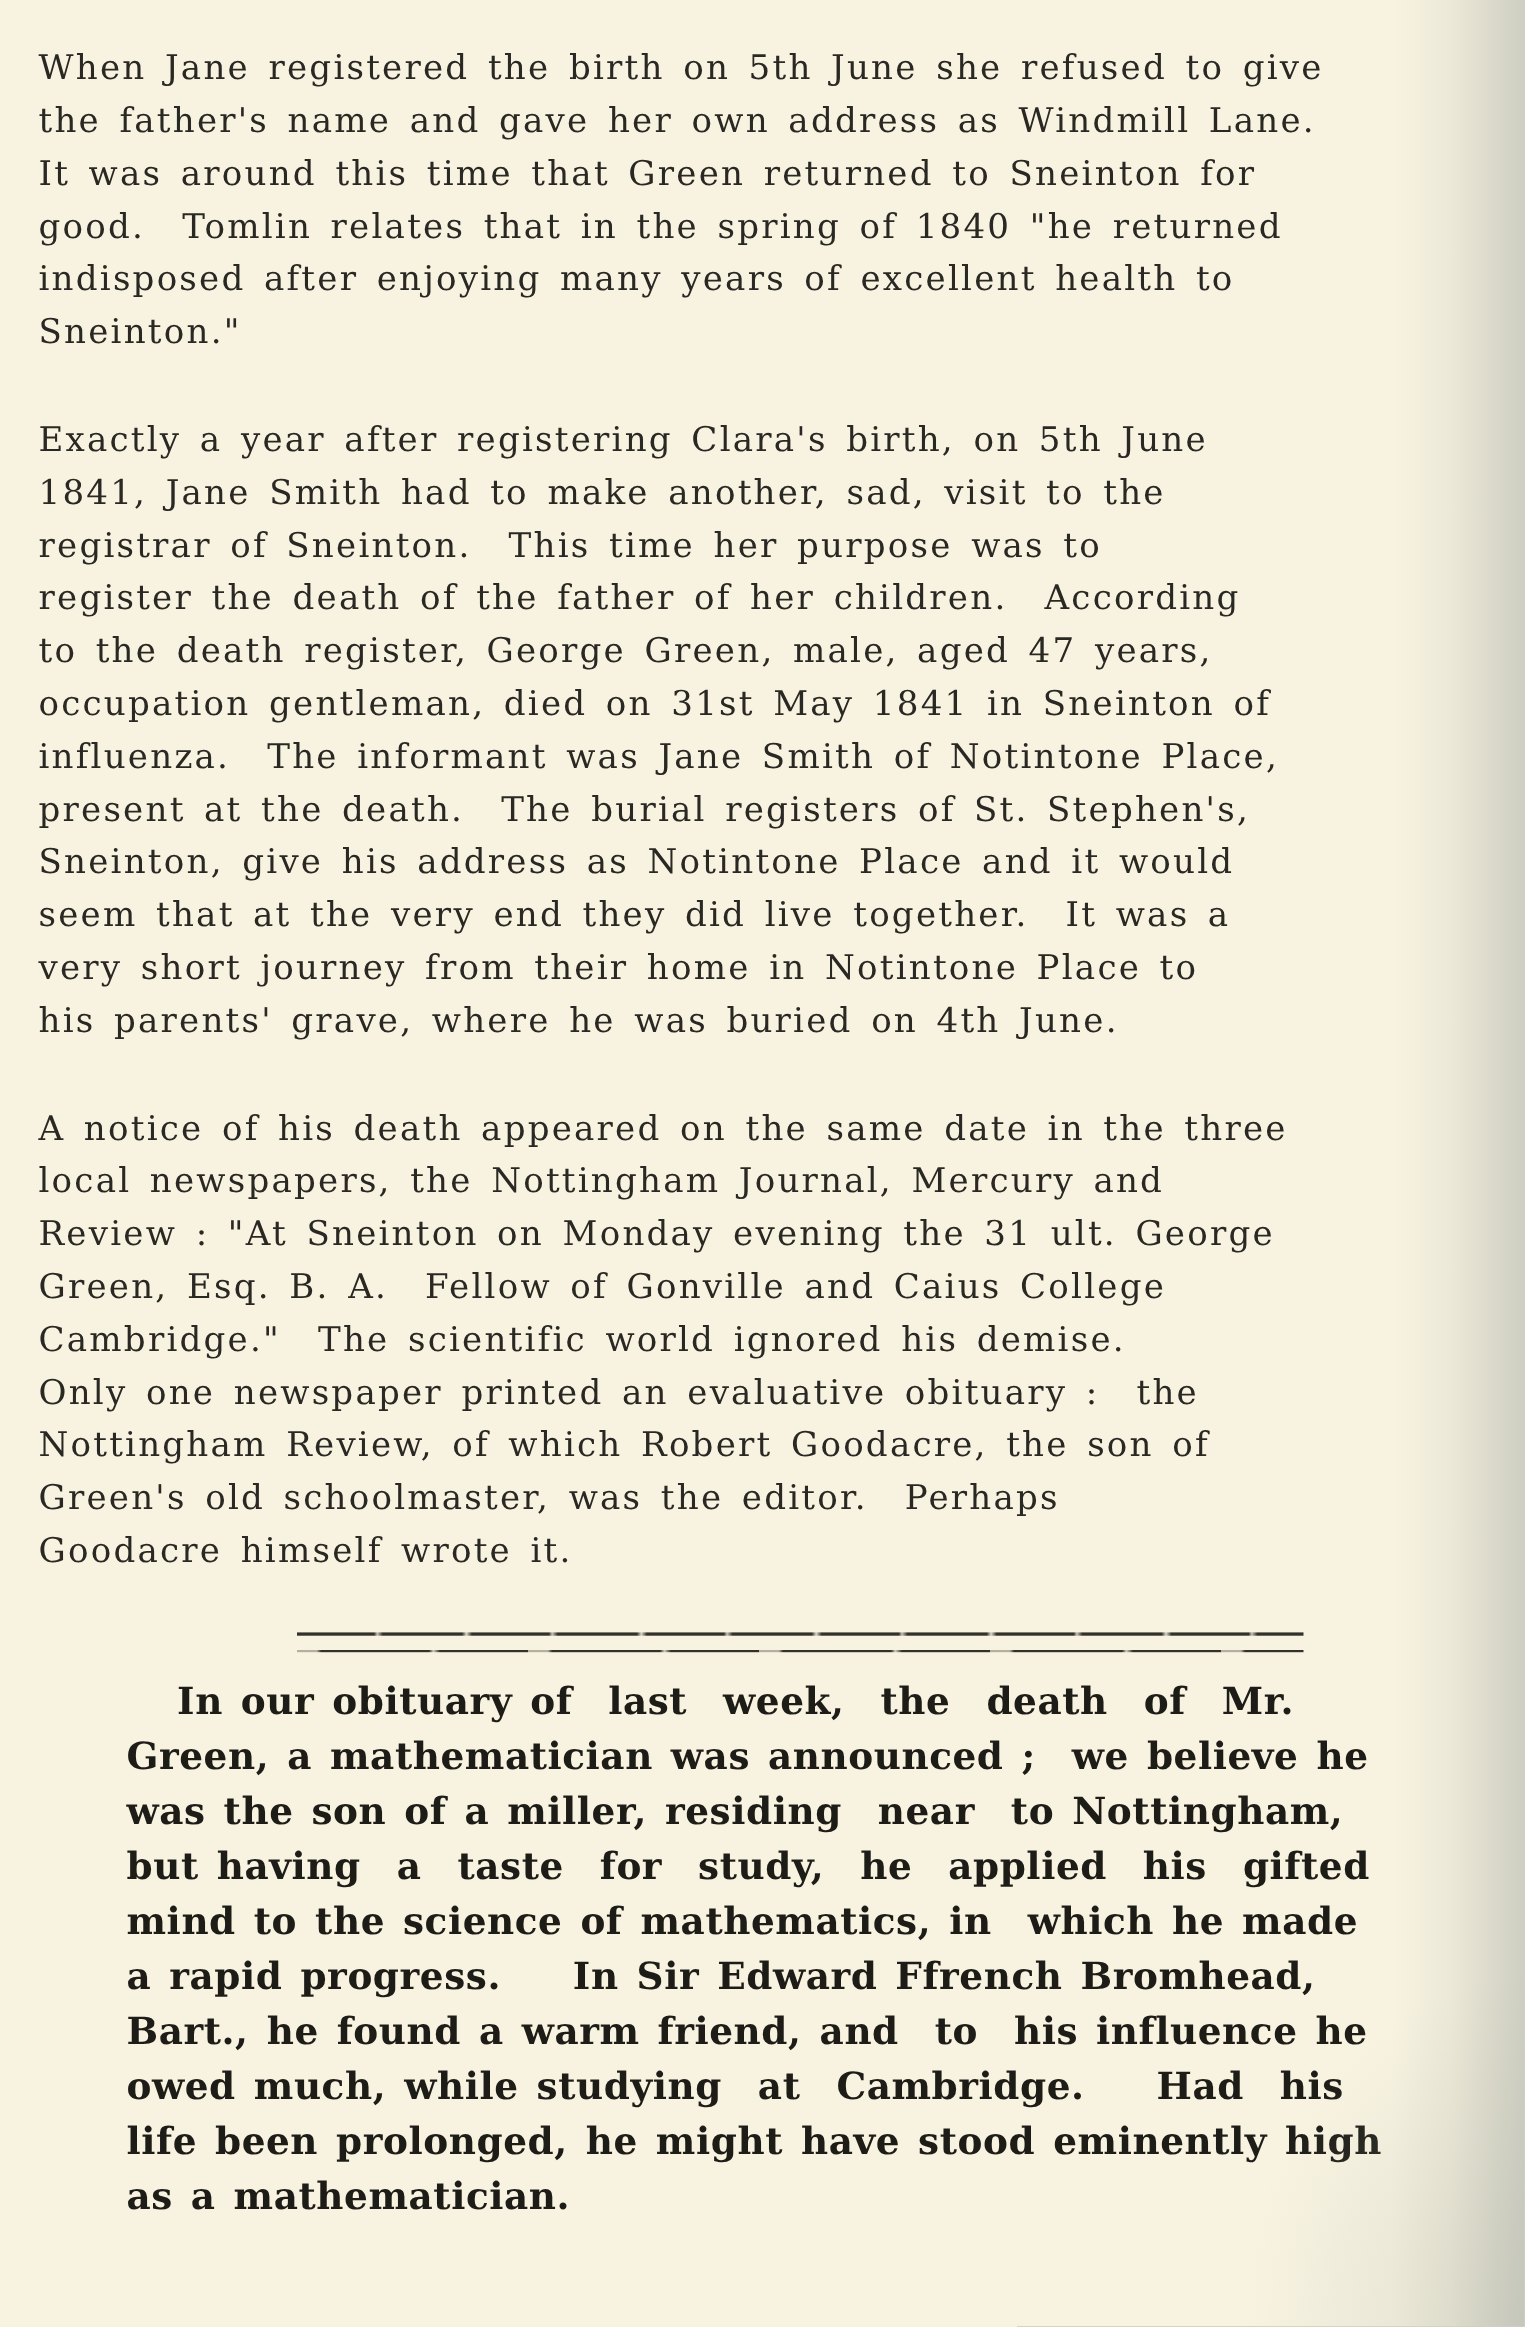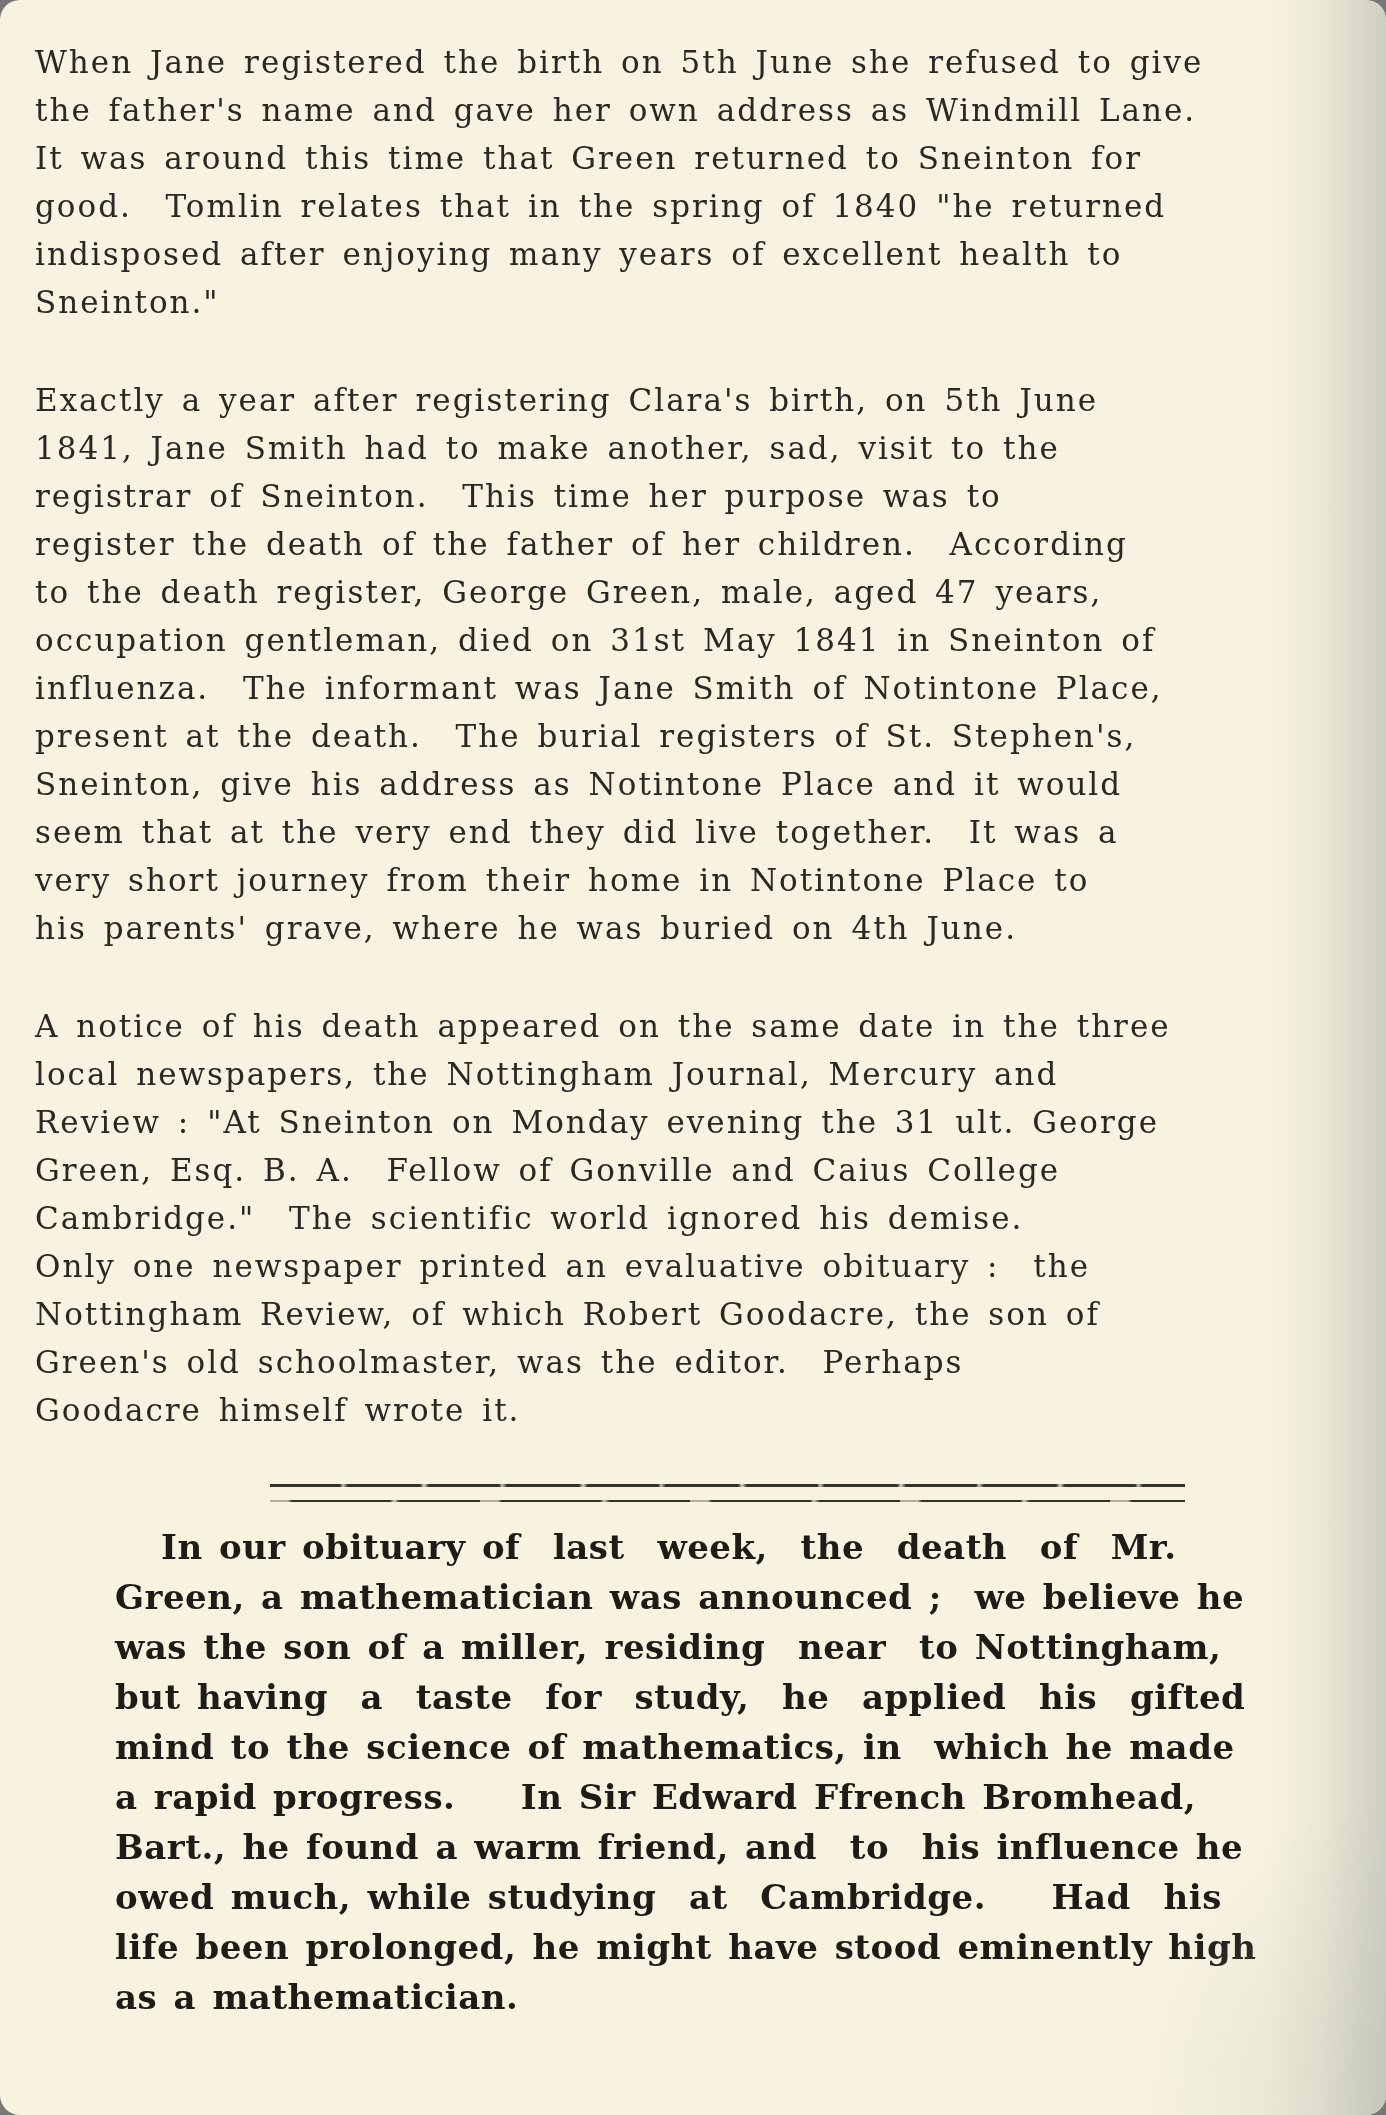--- a/index.html
+++ b/index.html
@@ -5,21 +5,20 @@
   html, body { margin: 0; padding: 0; }
   body { background: #777; }
 
   .page {
     position: relative;
     width: 1386px;
     height: 2115px;
     margin: 0 auto;
     background: var(--paper, #f8f3e1);
     overflow: hidden;
-    border-radius: 20px;
   }
 
   
   .edge-shade {
     position: absolute;
     top: 0; right: 0;
     width: 120px; height: 100%;
     background: linear-gradient(90deg,
       rgba(201,201,186,0) 0%,
       rgba(201,201,186,0.25) 45%,

